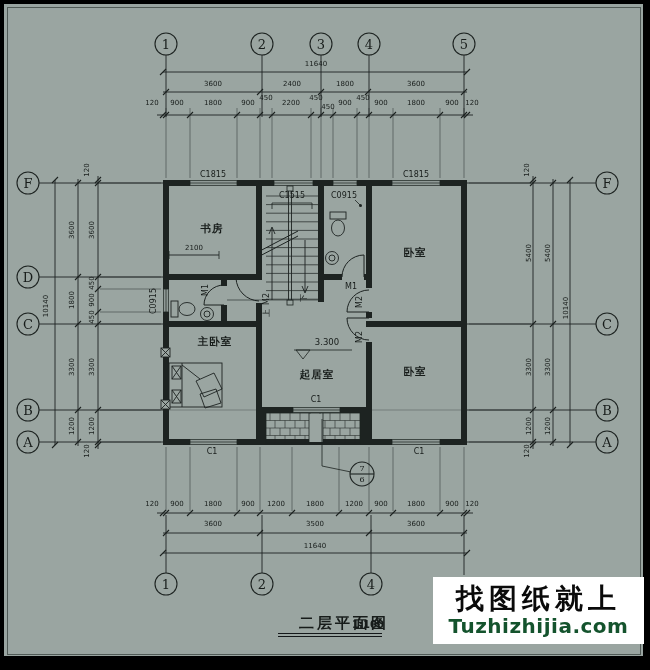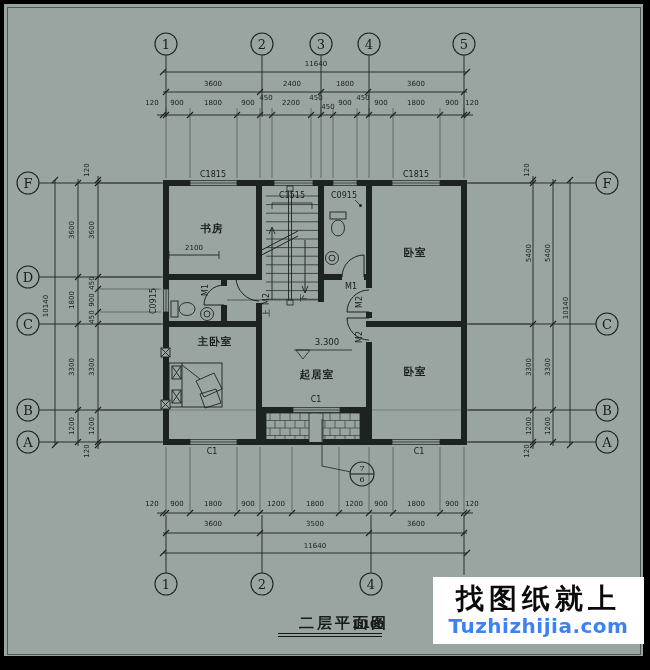--- a/index.html
+++ b/index.html
@@ -473,21 +473,21 @@
   <span class="lbl det" style="left:362px;top:469px;">7</span>
   <span class="lbl det" style="left:362px;top:480px;">6</span>
 
   <span class="lbl" id="title-text" style="left:316px;top:623px;margin-left:28px;">二层平面图</span>
   <span class="lbl" id="title-scale" style="left:368px;top:625px;">1:100</span>
   <div class="tline" style="left:278px;top:633px;width:104px;"></div>
   <div class="tline" style="left:278px;top:636px;width:104px;"></div>
 
   <div id="watermark">
     <div id="wm1">找图纸就上</div>
-    <div id="wm2" style="color: #3b82f6;">Tuzhizhijia.com</div>
+    <div id="wm2" style="color: #14532d;">Tuzhizhijia.com</div>
   </div>
 
   <div id="inner-frame"></div>
   <div class="bord" id="bord-top"></div>
   <div class="bord" id="bord-left"></div>
   <div class="bord" id="bord-right"></div>
   <div class="bord" id="bord-bottom"></div>
 </div>
 
 </body></html>

